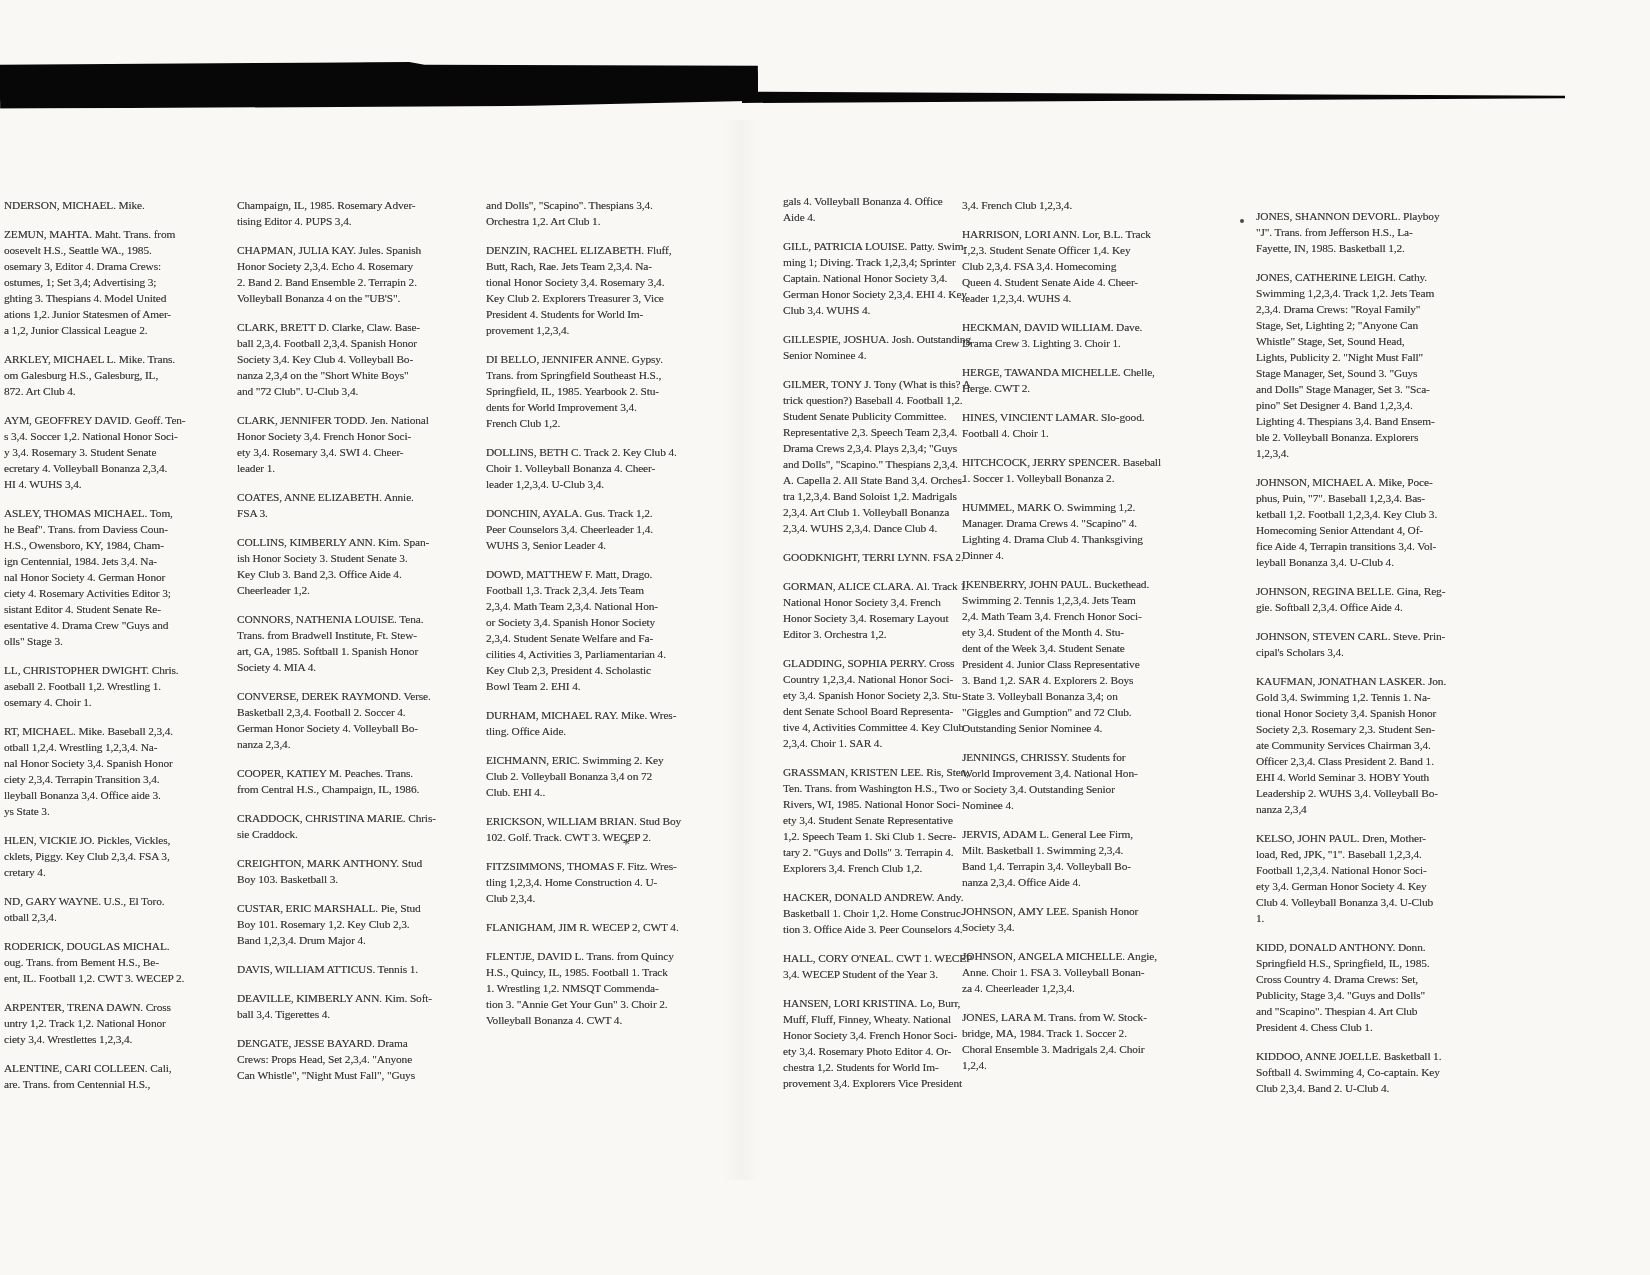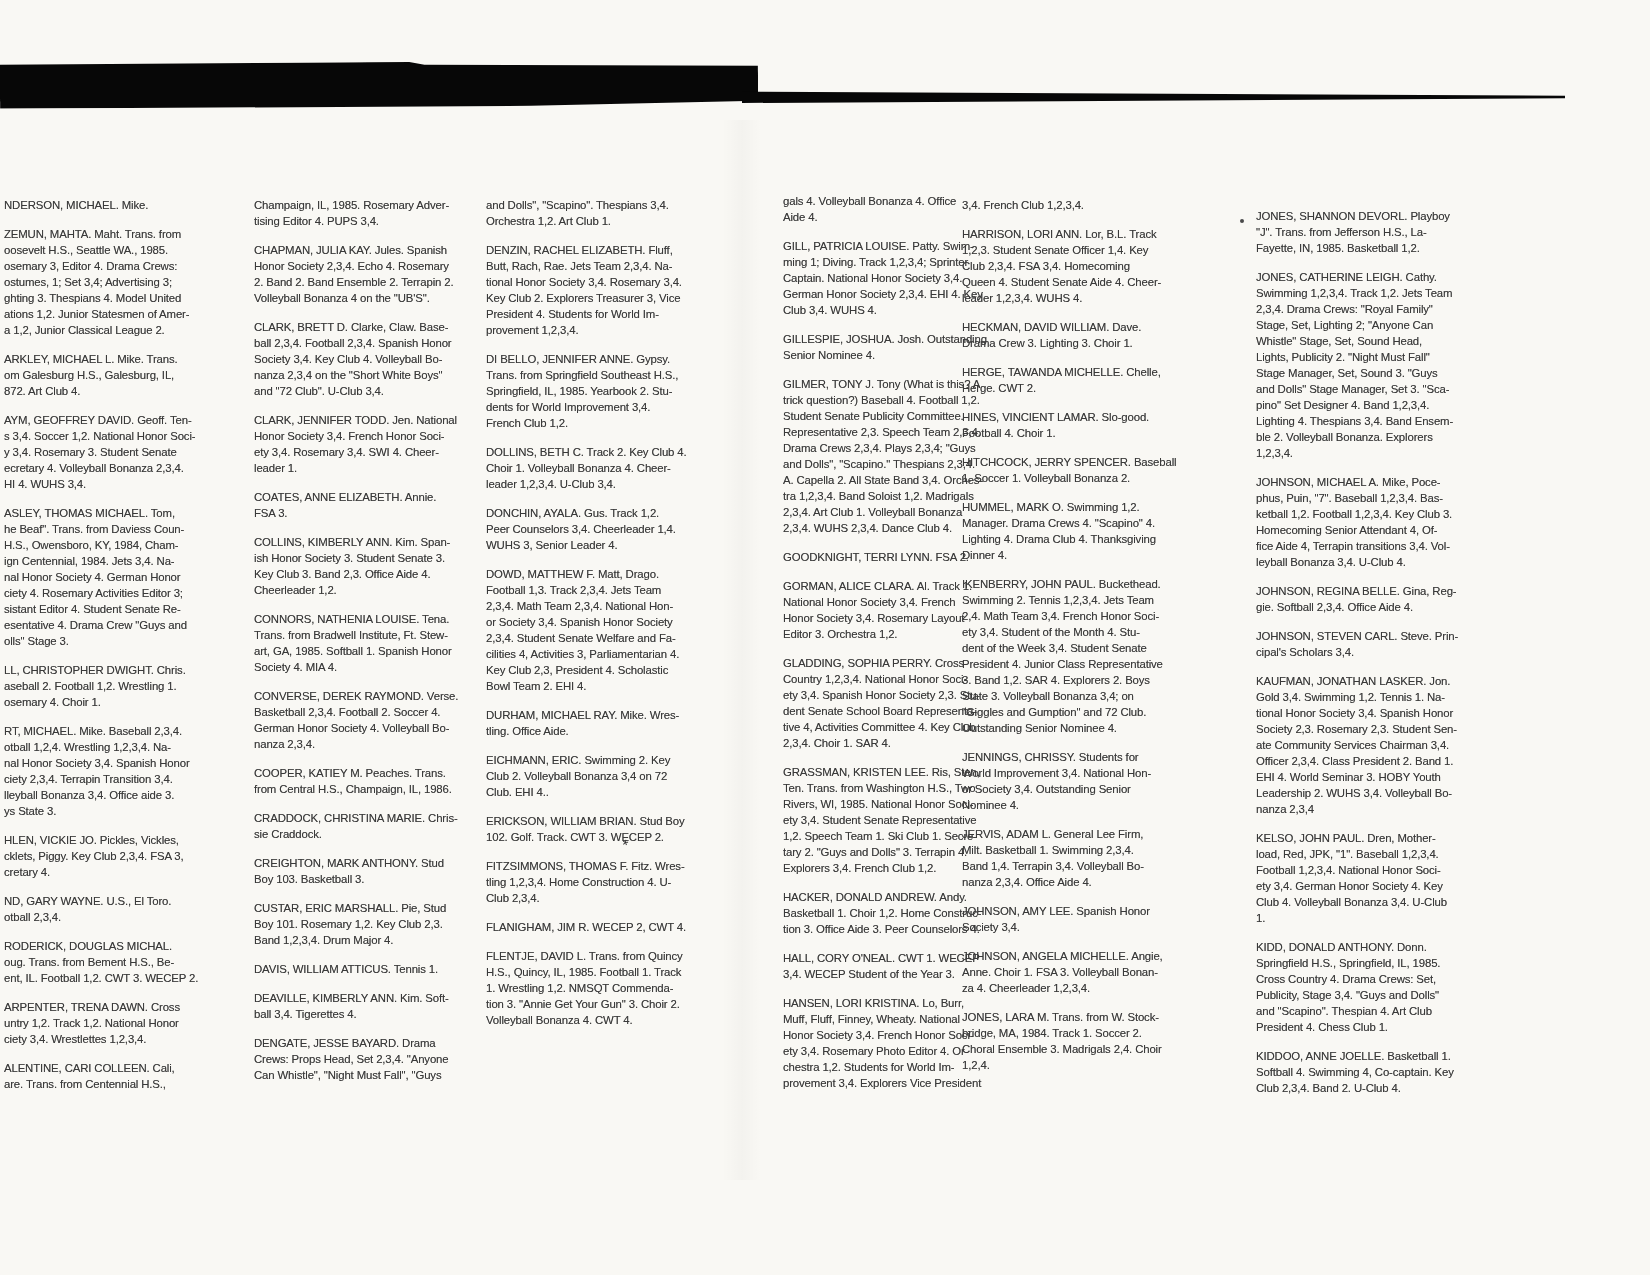--- a/index.html
+++ b/index.html
@@ -2,21 +2,21 @@
 <html style="--page-bg: #f9f8f4; --ink: #3a3a3a; --scan-black: #070707;"><head>
 <meta charset="utf-8">
 <style>
   html,body{margin:0;padding:0;}
   body{
     width:1650px;height:1275px;
     background:var(--page-bg,#f9f8f4);
     font-family:"Liberation Sans", sans-serif;
     position:relative;overflow:hidden;
   }
-  .page{position:absolute;inset:0;}
+  .page{position:absolute;inset:0;font-family:Liberation Serif, serif;}
   .black-bar{
     position:absolute;left:0;top:62px;width:758px;height:46px;
     background:var(--scan-black,#070707);
     transform:rotate(-0.12deg);
     clip-path:polygon(0 4%,54% 0,56% 6%,100% 10%,100% 86%,70% 96%,0 100%);
   }
   .black-streak{
     position:absolute;left:742px;top:91px;width:823px;height:12px;
     background:var(--scan-black,#070707);
     clip-path:polygon(0 6%,100% 40%,100% 60%,0 100%);
@@ -90,21 +90,21 @@
 otball 2,3,4.</p>
       <p class="para">RODERICK, DOUGLAS MICHAL.
 oug. Trans. from Bement H.S., Be-
 ent, IL. Football 1,2. CWT 3. WECEP 2.</p>
       <p class="para">ARPENTER, TRENA DAWN. Cross
 untry 1,2. Track 1,2. National Honor
 ciety 3,4. Wrestlettes 1,2,3,4.</p>
       <p class="para">ALENTINE, CARI COLLEEN. Cali,
 are. Trans. from Centennial H.S.,</p>
     </div>
-  <div class="col" style="left:237px; width:237px; top:197px;margin-left:17px;">
+  <div class="col" style="left:237px; width:237px; top:197px;">
       <p class="para">Champaign, IL, 1985. Rosemary Adver-
 tising Editor 4. PUPS 3,4.</p>
       <p class="para">CHAPMAN, JULIA KAY. Jules. Spanish
 Honor Society 2,3,4. Echo 4. Rosemary
 2. Band 2. Band Ensemble 2. Terrapin 2.
 Volleyball Bonanza 4 on the "UB'S".</p>
       <p class="para">CLARK, BRETT D. Clarke, Claw. Base-
 ball 2,3,4. Football 2,3,4. Spanish Honor
 Society 3,4. Key Club 4. Volleyball Bo-
 nanza 2,3,4 on the "Short White Boys"

